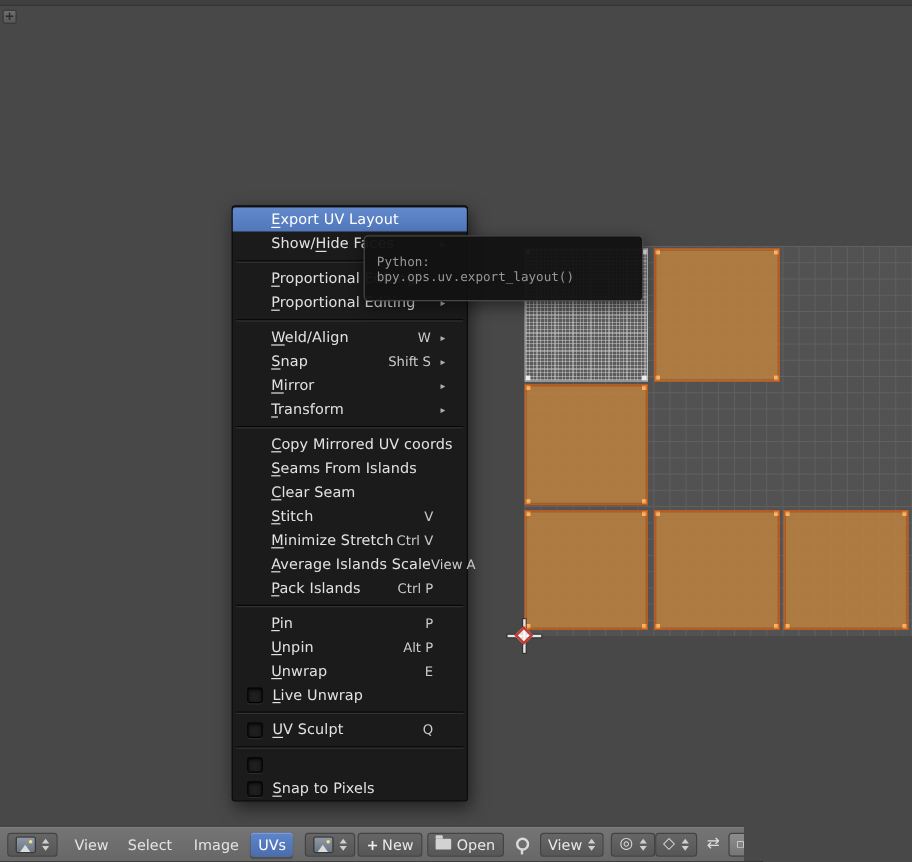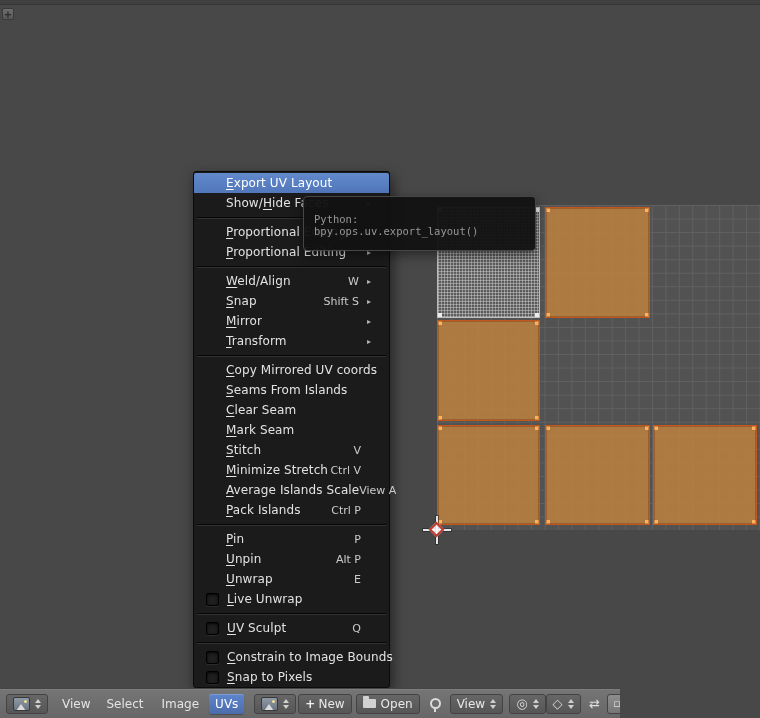--- a/index.html
+++ b/index.html
@@ -205,24 +205,20 @@
         </div>
         <div class="menu-row">
           <span class="lab"><span class="u">S</span>eams From Islands</span>
           <span class="right nosub"></span>
         </div>
         <div class="menu-row">
           <span class="lab"><span class="u">C</span>lear Seam</span>
           <span class="right nosub"></span>
         </div>
         <div class="menu-row">
-          <span class="lab"><span class="u">M</span>ark Seam</span>
-          <span class="right nosub"></span>
-        </div>
-        <div class="menu-row">
           <span class="lab"><span class="u">S</span>titch</span>
           <span class="right nosub">
             <span class="sc">V</span>
           </span>
         </div>
         <div class="menu-row">
           <span class="lab"><span class="u">M</span>inimize Stretch</span>
           <span class="right nosub">
             <span class="sc">Ctrl V</span>
           </span>
@@ -267,21 +263,20 @@
         <div class="menu-row">
           <span class="cb"></span>
           <span class="lab"><span class="u">U</span>V Sculpt</span>
           <span class="right nosub">
             <span class="sc">Q</span>
           </span>
         </div>
         <div class="menu-sep"></div>
         <div class="menu-row">
           <span class="cb"></span>
-          <span class="lab"><span class="u">C</span>onstrain to Image Bounds</span>
           <span class="right nosub"></span>
         </div>
         <div class="menu-row">
           <span class="cb"></span>
           <span class="lab"><span class="u">S</span>nap to Pixels</span>
           <span class="right nosub"></span>
         </div>
       </div>
   </div>
 

